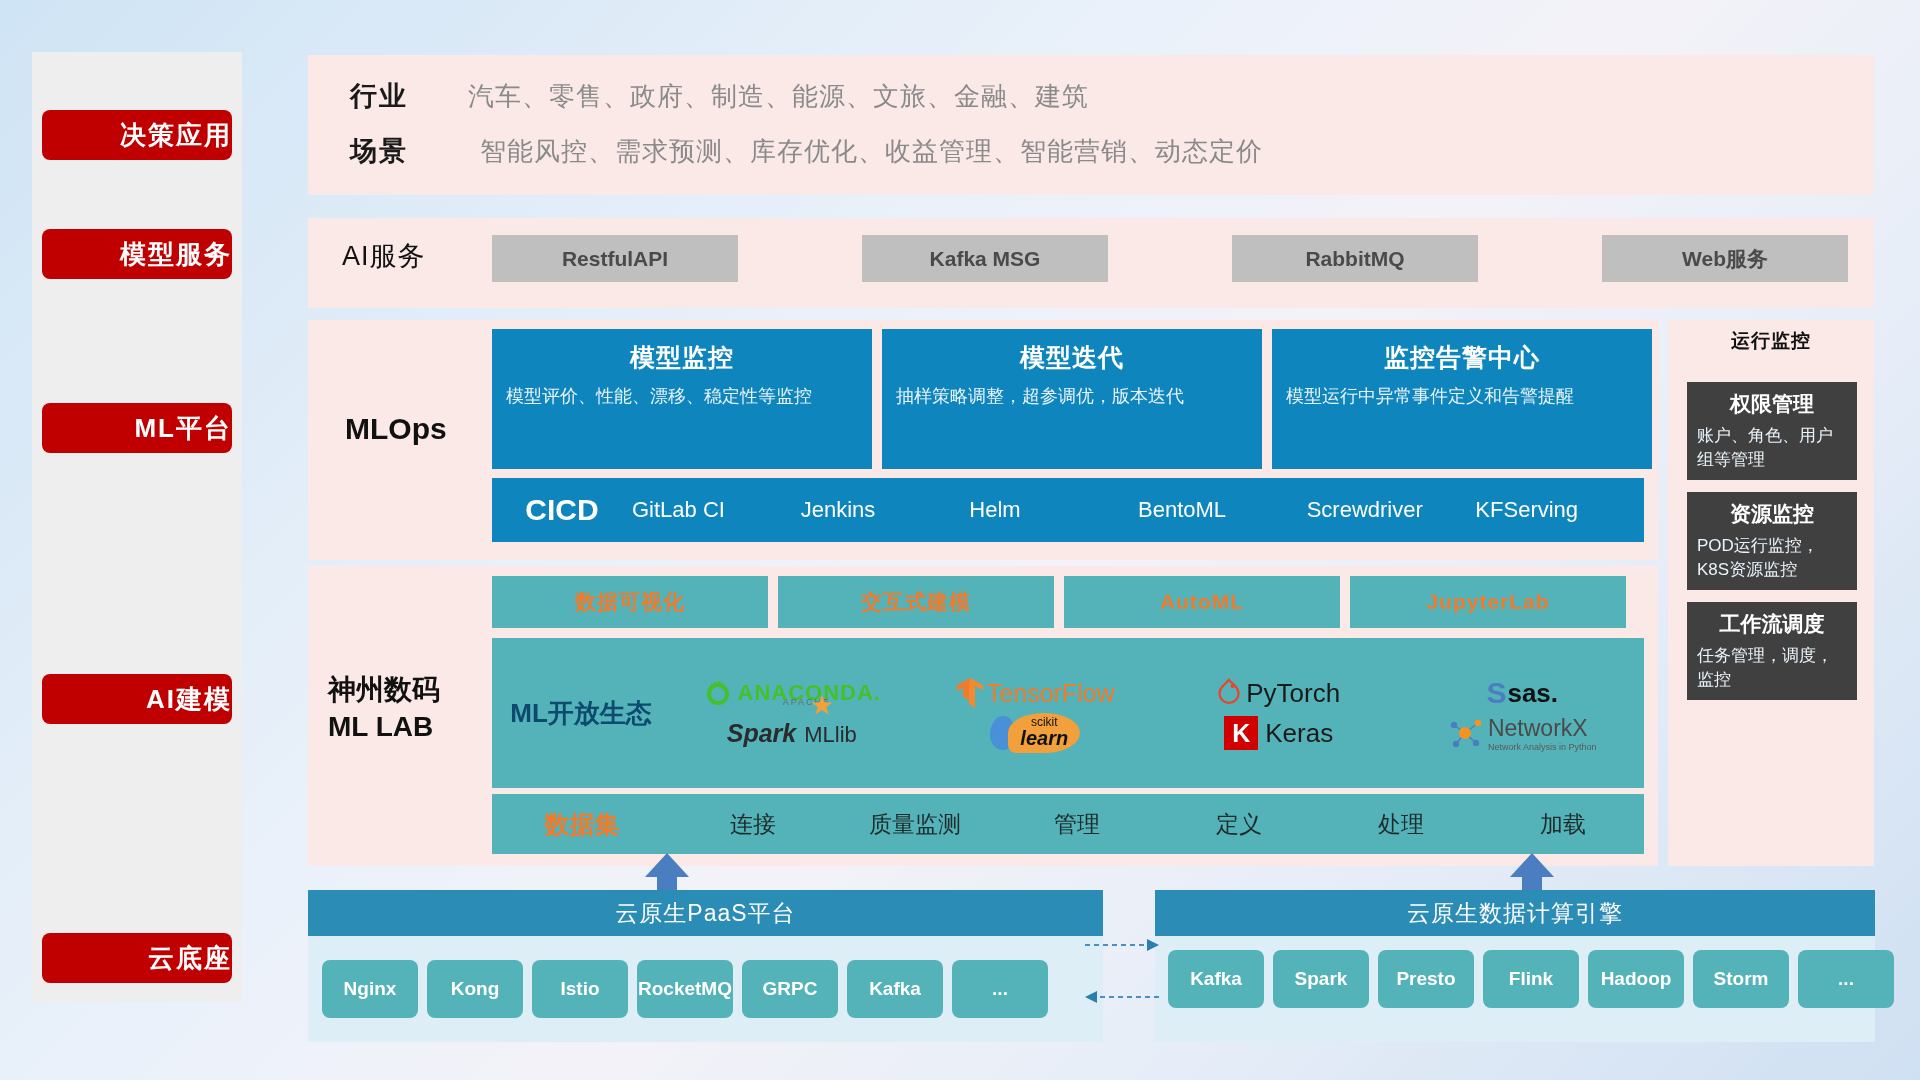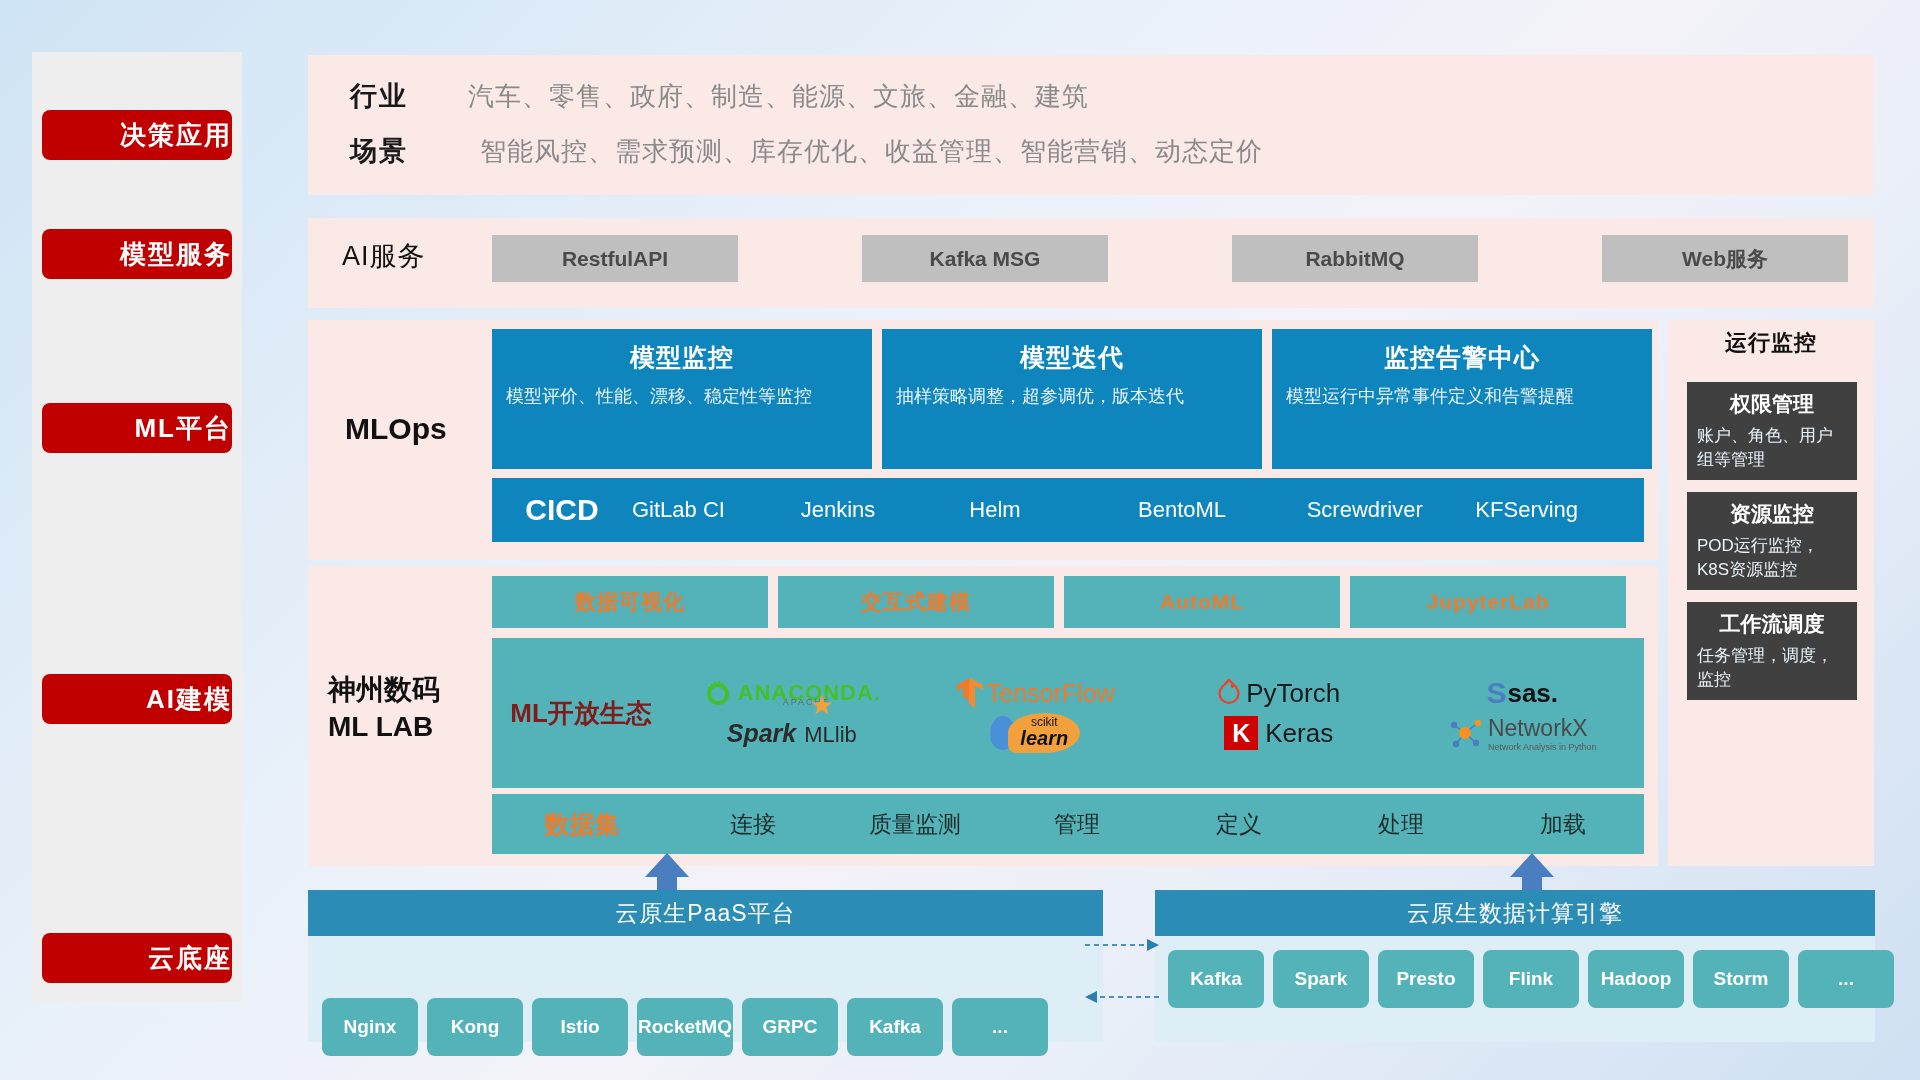--- a/index.html
+++ b/index.html
@@ -79,52 +79,52 @@
   .tool-row{ position:absolute; left:492px; top:576px; display:flex; gap:10px;}
   .tool-box{
     width:276px; height:52px; background:#54b3b8; color:#ef7b2d;
     font-size:21px; font-weight:bold;
     display:flex; align-items:center; justify-content:center; letter-spacing:1px;
   }
   .eco{
     position:absolute; left:492px; top:638px; width:1152px; height:150px;
     background:#54b3b8; display:flex; align-items:center;
   }
-  .eco-title{ width:178px; text-align:center; color:#7f1d1d; font-size:26px; font-weight:bold;}
+  .eco-title{ width:178px; text-align:center; color:#0c4a6e; font-size:26px; font-weight:bold;}
   .eco-grid{ flex:1; display:grid; grid-template-columns:repeat(4,1fr); grid-template-rows:1fr 1fr; align-items:center; justify-items:center;}
   .ds-row{
     position:absolute; left:492px; top:794px; width:1152px; height:60px;
     background:#54b3b8; display:flex; align-items:center;
   }
   .ds-row .hdr{ width:180px; text-align:center; color:#ef7b2d; font-size:25px; font-weight:bold;}
   .ds-row .items{ flex:1; display:flex; }
   .ds-row .items > div{ flex:1; text-align:center; color:#1d2b2b; font-size:23px;}
 
   
   .mon-title{ position:absolute; left:1668px; top:328px; width:206px; text-align:center;
-              font-size:22px; font-weight:bold; color:#111; letter-spacing:1px;}
+              font-size:19px; font-weight:bold; color:#111; letter-spacing:1px;}
   .mon-card{ position:absolute; left:1687px; width:170px; background:#404040; color:#fff; padding:8px 10px 26px;}
   .mon-card .tt{ text-align:center; font-size:21px; font-weight:bold; margin-bottom:6px;}
   .mon-card .dd{ font-size:17px; line-height:1.4; color:#eaf4fb;}
   .mon-1{ top:382px; height:98px;}
   .mon-2{ top:492px; height:98px;}
   .mon-3{ top:602px; height:98px;}
 
   
   .cf{ position:absolute; background:#deeef6; }
   .cf-left { left:308px; top:890px; width:795px; height:152px;}
   .cf-right{ left:1155px; top:890px; width:720px; height:152px;}
   .cf-hdr{
     position:absolute; height:46px; background:#2b8cb5; color:#fff;
     font-size:23px; display:flex; align-items:center; justify-content:center; letter-spacing:1px;
   }
   .cf-hdr.l{ left:308px; top:890px; width:795px;}
   .cf-hdr.r{ left:1155px; top:890px; width:720px;}
   .chips{ position:absolute; display:flex; gap:9px; }
-  .chips.l{ left:322px; top:998px;border-radius:26px;}
+  .chips.l{ left:322px; top:960px;border-radius:26px;}
   .chips.r{ left:1168px; top:950px;}
   .chip{
     width:96px; height:58px; background:#54b3b8; border-radius:8px;
     color:#fff; font-size:19px; font-weight:bold;
     display:flex; align-items:center; justify-content:center; text-align:center;
     line-height:1.1; padding:0 4px;
   }
   .au{ position:absolute; }
   .au .stem{ position:absolute; left:12px; top:20px; width:20px; height:40px; background:#4a7ec0;}
   .au .head{ position:absolute; left:0; top:0; width:0;height:0;

